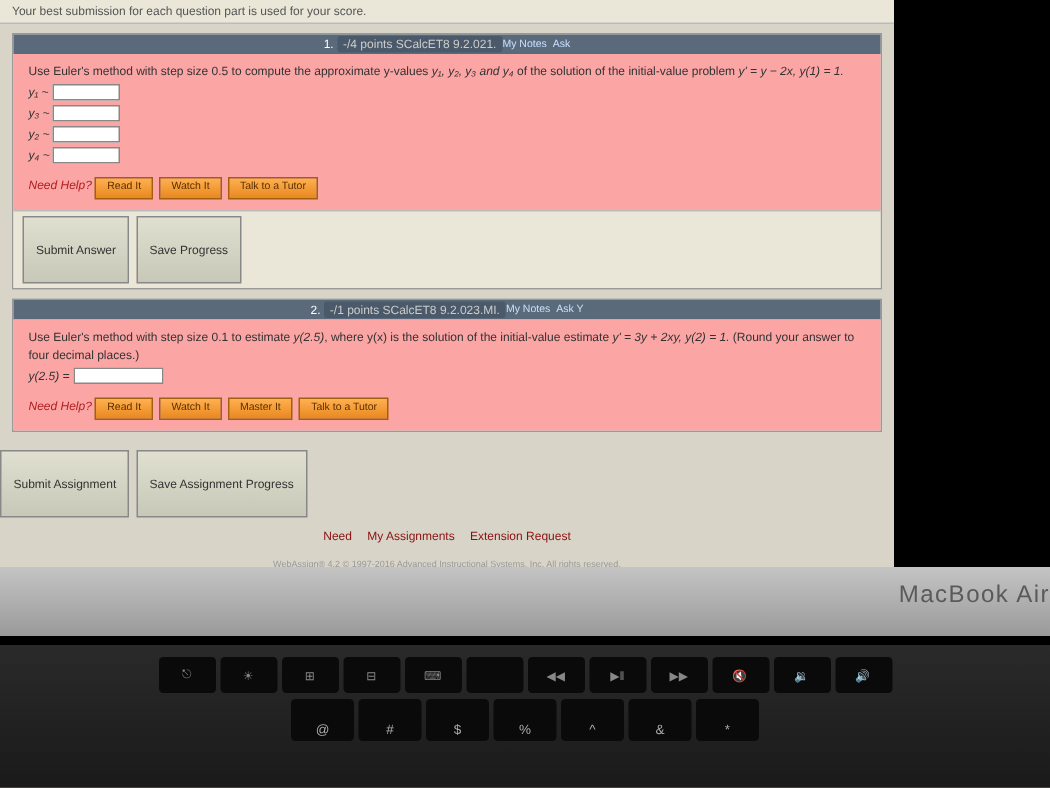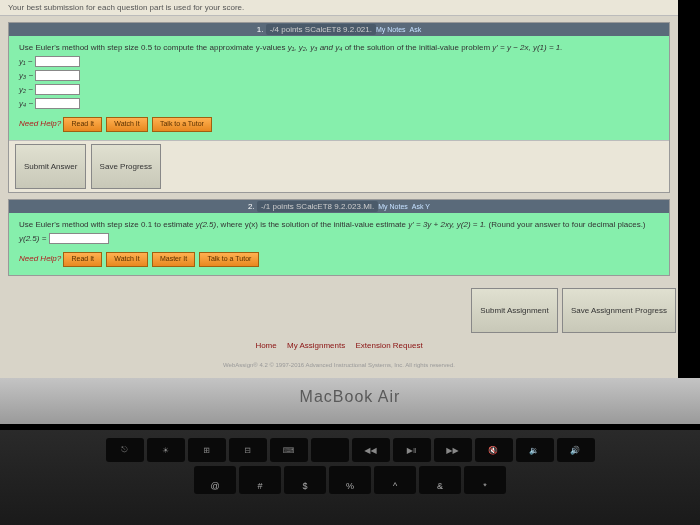--- a/index.html
+++ b/index.html
@@ -1,35 +1,35 @@
 <!DOCTYPE html>
 <html><head>
 <meta charset="utf-8">
 <style>
 *{box-sizing:border-box;margin:0;padding:0;font-family:Arial,sans-serif}
 body{width:700px;height:525px;background:#000;overflow:hidden;position:relative}
-.screen{position:absolute;top:0;left:0;width:678px;height:420px;background:#d8d4c8;overflow:hidden;font-size:8px}
+.screen{position:absolute;top:0;left:0;width:596px;height:420px;background:#d8d4c8;overflow:hidden;font-size:8px}
 .note{background:#eae6d8;color:#555;padding:3px 8px;font-size:8px;border-bottom:1px solid #bbb}
 .qbox{margin:6px 8px;border:1px solid #999;background:#f4f2e8}
 .qhead{background:#5a6a7a;color:#fff;padding:2px 6px;display:flex;justify-content:center;align-items:center;font-size:8px}
 .points{background:#4a5a6a;color:#ccc;padding:1px 4px;border-radius:2px}
 .mynotes{display:flex;gap:4px;align-items:center}
 .mynotes span{color:#c5e0ff;font-size:7px}
-.qbody{background:#86efac;padding:6px 10px;color:#333;line-height:1.5}
+.qbody{background:#fca5a5;padding:6px 10px;color:#333;line-height:1.5}
 .inp{display:inline-block;width:45px;height:11px;background:#fff;border:1px solid #888;vertical-align:middle}
 .yrow{margin:2px 0}
 .need{color:#b02020;font-style:italic;margin:6px 0 4px;display:inline-block;font-size:8px}
 .btn{display:inline-block;background:linear-gradient(#ffb050,#e88820);border:1px solid #a06010;color:#5a3000;padding:1px 7px;font-size:7px;margin-right:2px;cursor:pointer}
 .footer{background:#eae6d8;padding:3px 6px;border-top:1px solid #bbb}
 .gbtn{display:inline-block;background:linear-gradient(#e0e0d0,#c8c8b8);border:1px solid #888;color:#333;padding:17px 8px;font-size:8px;margin-right:2px;cursor:pointer}
-.bottom-ctr{text-align:right;margin-top:12px}
+.bottom-ctr{text-align:left;margin-top:12px}
 .links{text-align:center;margin-top:8px;font-size:8px}
 .links a{color:#8a1010;text-decoration:none;margin:0 4px}
 .copy{text-align:center;color:#999;font-size:6px;margin-top:12px}
-.macbook{position:absolute;top:378px;width:700px;text-align:center;color:#5a5a5a;font-size:16px;font-weight:300;letter-spacing:1px;background:linear-gradient(#c4c4c4,#9a9a9a);padding:10px 0 18px}
+.macbook{position:absolute;top:378px;width:700px;text-align:right;color:#5a5a5a;font-size:16px;font-weight:300;letter-spacing:1px;background:linear-gradient(#c4c4c4,#9a9a9a);padding:10px 0 18px}
 .kbd{position:absolute;top:430px;width:700px;height:95px;background:linear-gradient(#2a2a2a,#1a1a1a);display:flex;justify-content:center;align-items:flex-start;padding-top:8px;gap:3px}
 .key{background:#0a0a0a;width:38px;height:24px;border-radius:3px;display:flex;align-items:center;justify-content:center;color:#888;font-size:8px}
 .krow{position:absolute;top:466px;width:700px;display:flex;justify-content:center;gap:3px}
 .key2{background:#0a0a0a;width:42px;height:28px;border-radius:3px;display:flex;align-items:flex-end;justify-content:center;color:#aaa;font-size:9px;padding-bottom:3px}
 </style>
 </head>
 <body>
 
 <div class="screen">
   <div class="note">Your best submission for each question part is used for your score.</div>
@@ -78,21 +78,21 @@
         <span class="btn">Talk to a Tutor</span>
       </div>
     </div>
   </div>
 
   <div class="bottom-ctr">
     <span class="gbtn">Submit Assignment</span>
     <span class="gbtn">Save Assignment Progress</span>
   </div>
   <div class="links">
-    <a>Home</a>
+    <a>Need</a>
     <a>My Assignments</a>
     <a>Extension Request</a>
   </div>
   <div class="copy">WebAssign® 4.2 © 1997-2016 Advanced Instructional Systems, Inc. All rights reserved.</div>
 </div>
 
 <div class="macbook">MacBook Air</div>
 
 <div class="kbd">
   <div class="key">⎋</div>

